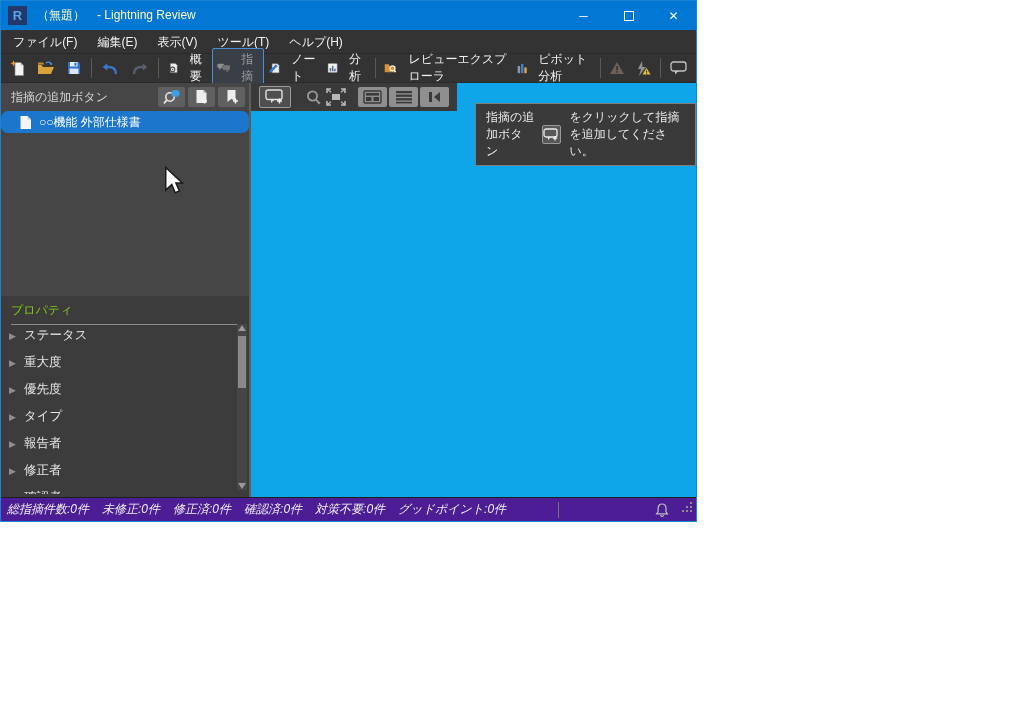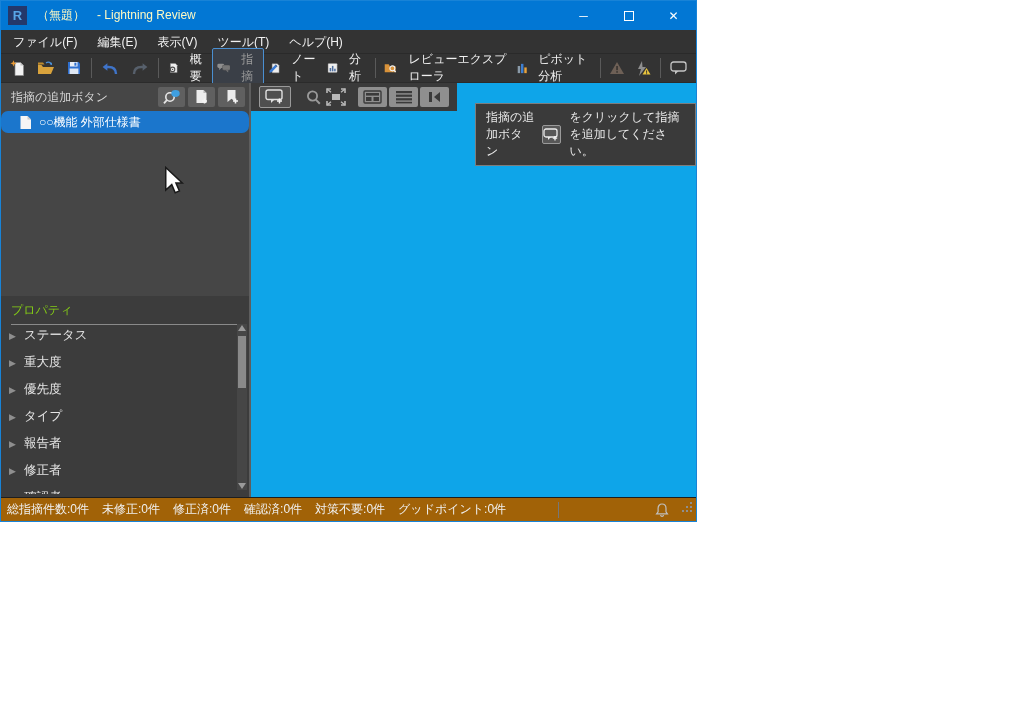--- a/index.html
+++ b/index.html
@@ -84,22 +84,22 @@
   .hint-icon-btn { width:26px; height:19px; background:#585858; border:1px solid #9a9a9a; border-radius:2px;
                    display:flex; align-items:center; justify-content:center; }
 
   .zoom-panel { position:absolute; right:24px; bottom:26px; width:46px; height:136px;
                 background:#3d3d3d; border-radius:4px; }
   .zoom-track { position:absolute; left:50%; transform:translateX(-50%); top:12px; width:3px; height:92px; background:#5d5d5d; }
   .zoom-thumb { position:absolute; left:50%; transform:translateX(-50%); top:62px; width:18px; height:12px; background:#717171; }
   .zoom-label { position:absolute; bottom:8px; width:100%; text-align:center; color:#5a5a5a; font-size:11px; }
 
   
-  .statusbar { height:24px; background:#a16207; display:flex; align-items:center; padding-left:6px;
-               position:relative; flex:0 0 24px; border-top:1px solid #1e1e1e; }
+  .statusbar { height:24px; background:#4c1d95; display:flex; align-items:center; padding-left:6px;
+               position:relative; flex:0 0 24px; border-top:1px solid #1e1e1e;font-style:italic; }
   .status-item { color:#f0f0f0; font-size:12px; margin-right:13px; white-space:nowrap; }
   .status-sep { position:absolute; left:557px; top:4px; width:1px; height:16px; background:#777777; }
   .bell { position:absolute; right:26px; top:4px; }
   .grip { position:absolute; right:3px; bottom:3px; }
 
   .cursor { position:absolute; left:162px; top:166px; pointer-events:none; }
 </style>
 </head>
 <body>
 

